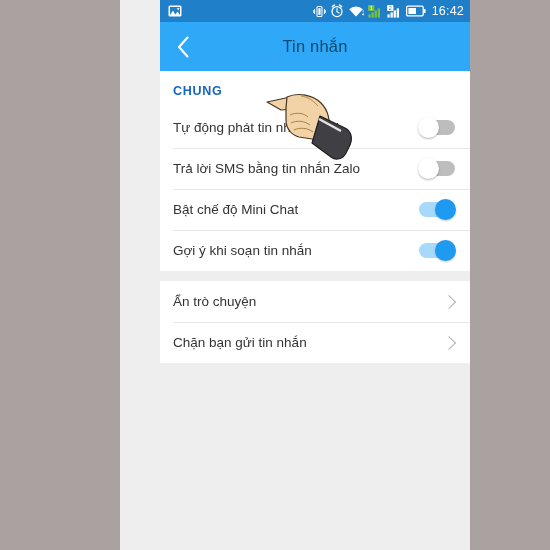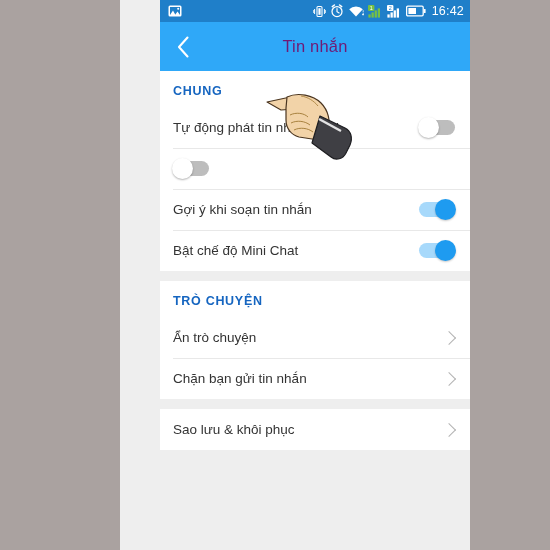--- a/index.html
+++ b/index.html
@@ -65,21 +65,21 @@
     display: flex;
     align-items: center;
     justify-content: center;
     cursor: pointer;
   }
   .header-title {
     position: absolute;
     left: 0; right: 0;
     text-align: center;
     font-size: 16.5px;
-    color: #701a75;
+    color: #0c4a6e;
     letter-spacing: 0.2px;
     pointer-events: none;
   }
 
   
   .content {
     height: 414px;
     background: #eeeeee;
     overflow: hidden;
     position: relative;
@@ -236,65 +236,61 @@
       <div class="section-title">CHUNG</div>
 
       <div class="row">
         <span class="row-label">Tự động phát tin nhắn thoại</span>
         <span class="toggle off">
             <span class="knob"></span>
           </span>
       </div>
 
       <div class="row">
+        <span class="row-label">Trả lời SMS bằng tin nhắn Zalo</span>
         <span class="toggle off">
             <span class="knob"></span>
           </span>
       </div>
 
+
+      <div class="row">
+        <span class="row-label">Bật chế độ Mini Chat</span>
+        <span class="toggle on">
+            <span class="knob"></span>
+          </span>
+      </div>
 
       <div class="row">
         <span class="row-label">Gợi ý khi soạn tin nhắn</span>
         <span class="toggle on">
             <span class="knob"></span>
           </span>
       </div>
-
-      <div class="row">
-        <span class="row-label">Bật chế độ Mini Chat</span>
-        <span class="toggle on">
-            <span class="knob"></span>
-          </span>
-      </div>
     </div>
 
     <div class="gap"></div>
 
     <div class="group">
-      <div class="section-title">TRÒ CHUYỆN</div>
 
       <div class="row">
         <span class="row-label">Ẩn trò chuyện</span>
         <span class="chev"></span>
       </div>
 
       <div class="row">
         <span class="row-label">Chặn bạn gửi tin nhắn</span>
         <span class="chev"></span>
       </div>
     </div>
 
     <div class="gap"></div>
 
     <div class="group">
 
-      <div class="row">
-        <span class="row-label">Sao lưu &amp; khôi phục</span>
-        <span class="chev"></span>
-      </div>
     </div>
 
     <svg class="hand" viewBox="0 0 105 78">
       <g>
         <path d="M2 19 L30 13 L34 20 L30 26 L16 27 Z" fill="#f2d3a8" stroke="#4a3520" stroke-width="1.1" stroke-linejoin="round"></path>
         <path d="M22 14 C33 9, 48 12, 56 20 C63 27, 66 38, 63 48 L60 58 L34 54 C26 52, 21 45, 21 37 L21 25 Z" fill="#f2d3a8" stroke="#4a3520" stroke-width="1.2" stroke-linejoin="round"></path>
         <path d="M25 32 C31 29, 39 30, 43 34" fill="none" stroke="#a9823f" stroke-width="1"></path>
         <path d="M26 40 C32 37, 40 38, 45 42" fill="none" stroke="#a9823f" stroke-width="1"></path>
         <path d="M29 47 C35 44, 43 45, 48 49" fill="none" stroke="#a9823f" stroke-width="1"></path>
         <path d="M53 23 C49 18, 43 14, 36 13" fill="none" stroke="#a9823f" stroke-width="0.9"></path>

